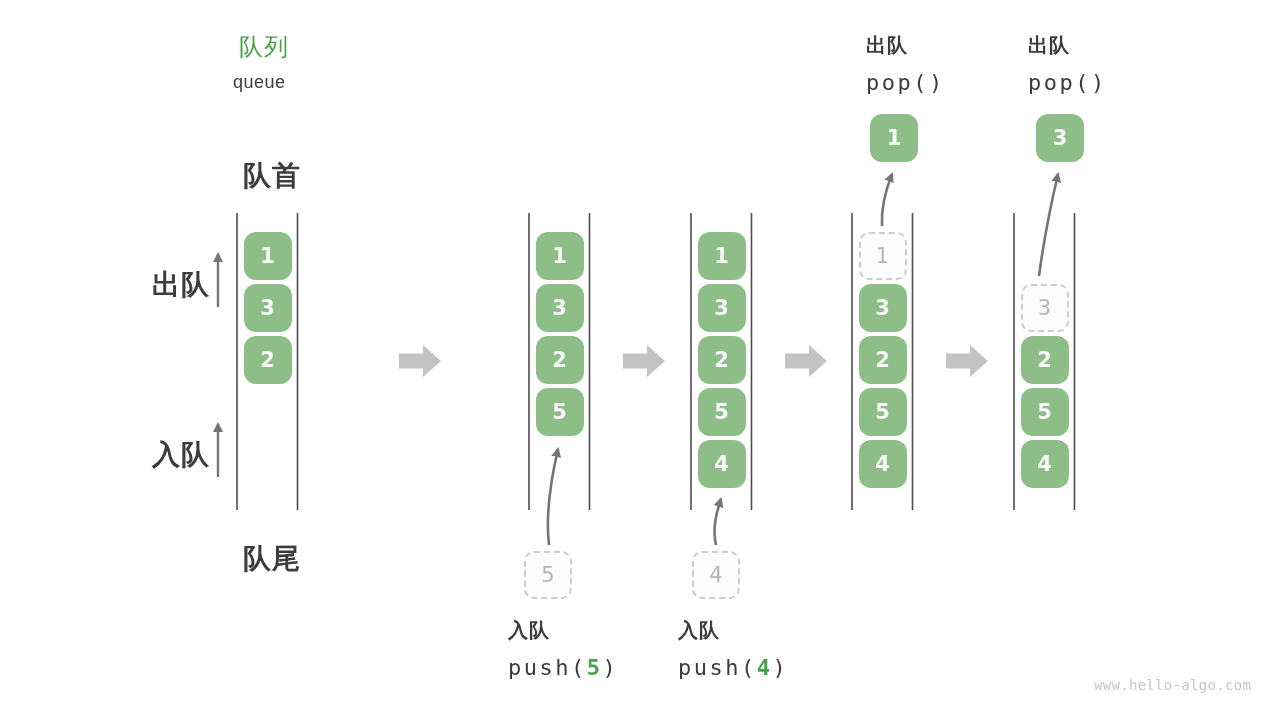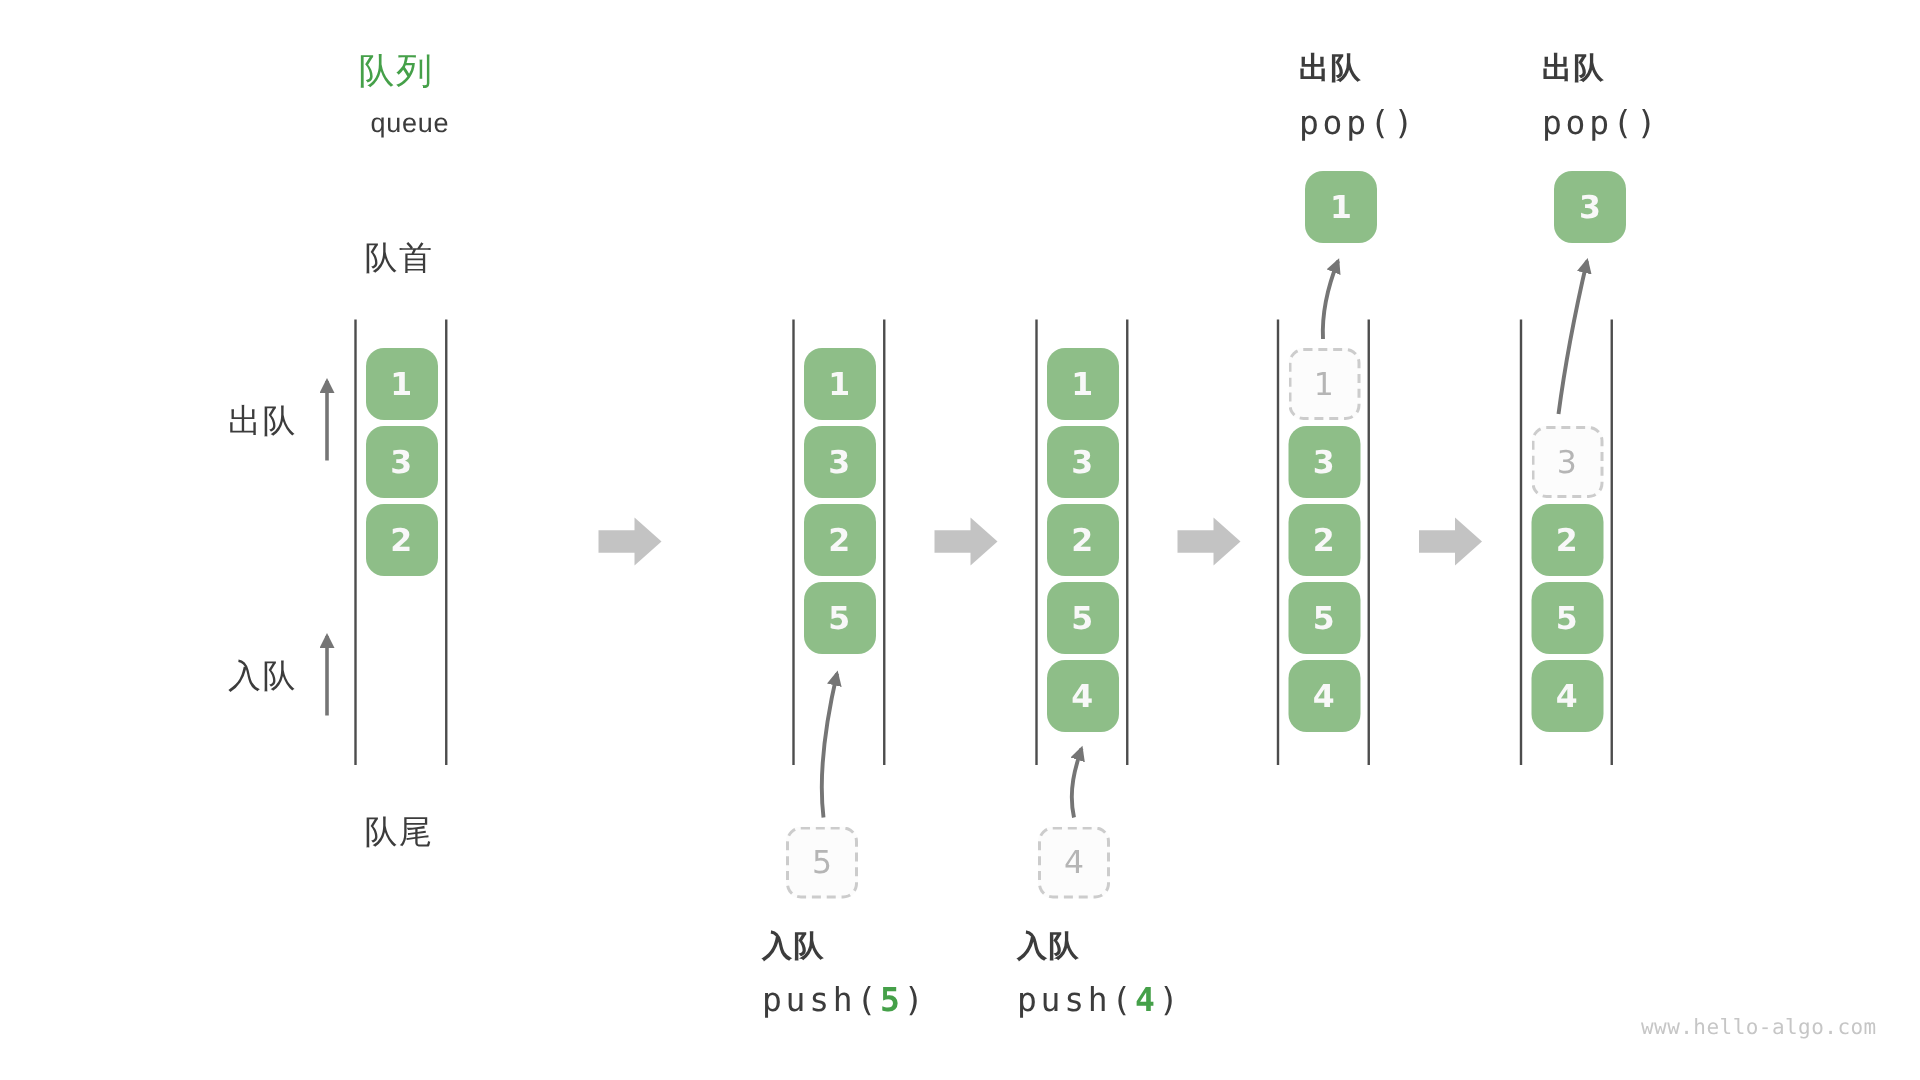--- a/index.html
+++ b/index.html
@@ -17,21 +17,21 @@
   }
   html,body{margin:0;padding:0;background:#FFFFFF;}
   .canvas{
     position:relative;width:1280px;height:720px;background:#FFFFFF;overflow:hidden;
     font-family:"Liberation Sans","DejaVu Sans",sans-serif;color:var(--dark);
   }
   .abs{position:absolute;}
   svg.layer{position:absolute;left:0;top:0;pointer-events:none;}
   .title-zh{font-size:24px;font-weight:400;color:var(--title-green);letter-spacing:1px;}
   .title-en{font-size:18px;color:var(--dark);letter-spacing:.5px;}
-  .cjk{font-size:22px;font-weight:400;color:var(--dark);letter-spacing:1px;}
+  .cjk{font-size:28px;font-weight:700;color:var(--dark);letter-spacing:1px;}
   .op-cjk{font-size:20px;font-weight:600;color:var(--dark);letter-spacing:1px;}
   .code{font-family:"DejaVu Sans Mono","Liberation Mono",monospace;font-size:22px;font-weight:500;color:var(--dark);letter-spacing:2.5px;margin-top:11px;white-space:nowrap;}
   .code .arg{color:var(--arg-green);font-weight:700;}
   .col{position:absolute;top:213px;width:61px;height:297px;}
   .item{
     position:absolute;left:6.5px;width:48px;height:48px;box-sizing:border-box;
     border-radius:12px;background:var(--green);color:#F8F8F8;
     display:flex;align-items:center;justify-content:center;
     font-size:21px;font-weight:700;font-family:"DejaVu Sans","Liberation Sans",sans-serif;
   }
@@ -95,21 +95,21 @@
       <path d="M716,545 C712,527 717,511 721,499" marker-end="url(#ah)"></path>
     </g>
 
     <g stroke="#757575" stroke-width="2.6" fill="none">
       <path d="M882,226 C881,206 886,189 892,174" marker-end="url(#ah)"></path>
       <path d="M1039,276 C1044,238 1051,204 1058,174" marker-end="url(#ah)"></path>
     </g>
   </svg>
 
   <div class="abs title-zh" style="left:239px;top:31px;">队列</div>
-  <div class="abs title-en" style="left:247px;top:72px;">queue</div>
+  <div class="abs title-en" style="left:233px;top:72px;">queue</div>
 
   <div class="abs cjk" style="left:243px;top:157px;">队首</div>
   <div class="abs cjk" style="left:243px;top:540px;">队尾</div>
   <div class="abs cjk" style="left:152px;top:266px;">出队</div>
   <div class="abs cjk" style="left:152px;top:436px;">入队</div>
 
   <div class="col" style="left:237px;">
       <div class="item" style="top: 19px;">1</div>
       <div class="item" style="top: 71px;">3</div>
       <div class="item" style="top: 123px;">2</div>

